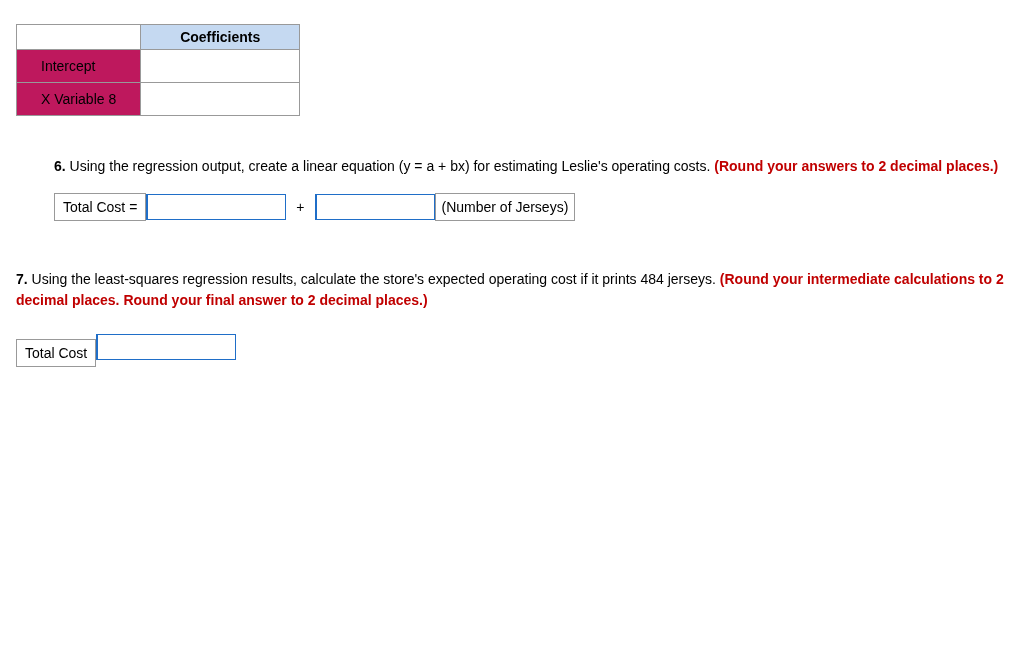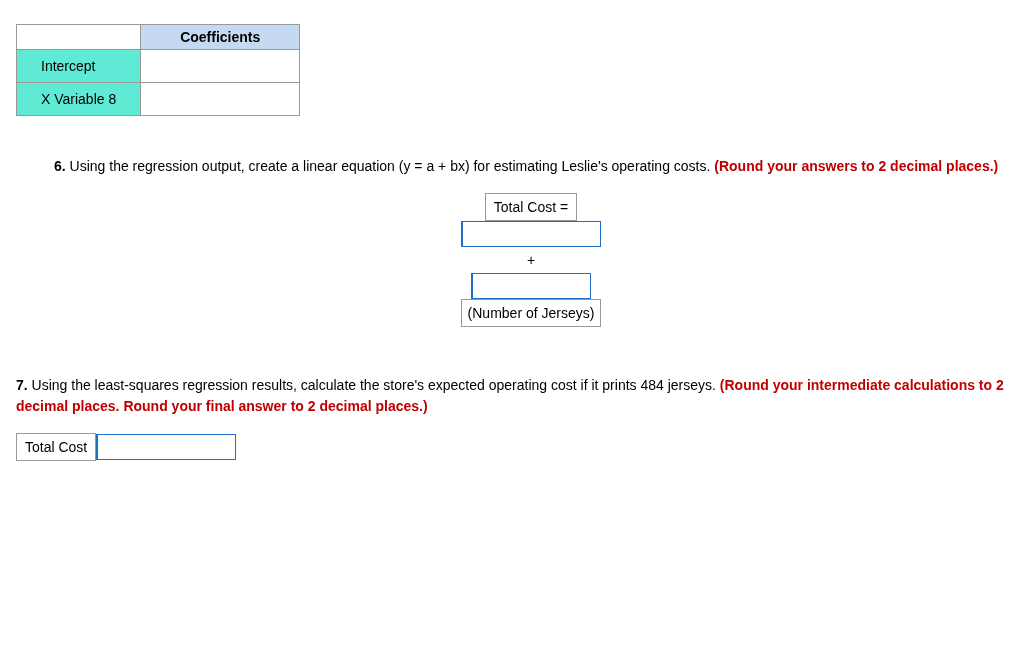--- a/index.html
+++ b/index.html
@@ -48,31 +48,30 @@
       min-width: 100px;
     }
 
     .coeff-table thead th {
       background-color: #c5d9f1;
       font-weight: bold;
       text-align: center;
     }
 
     .coeff-table .label-cell {
-      background-color: #5eead4;
+      background-color: #be185d;
       font-weight: normal;
     }
 
     
     .equation-row {
       display: flex;
       align-items: center;
       gap: 0;
       margin-top: 12px;
-      flex-direction: column;
     }
 
     .eq-label {
       border: 1px solid #999;
       padding: 5px 8px;
       background: #fff;
       white-space: nowrap;
     }
 
     .eq-input {
@@ -110,20 +109,21 @@
       display: flex;
       align-items: center;
       margin-top: 12px;
     }
 
     .tc-label {
       border: 1px solid #999;
       padding: 5px 8px;
       background: #fff;
       white-space: nowrap;
+      margin-top: 12px;
     }
 
     .tc-input {
       border: 1px solid #1f6ec8;
       border-left: 2px solid #1f6ec8;
       padding: 4px 6px;
       width: 140px;
       font-size: 14px;
       outline: none;
     }

